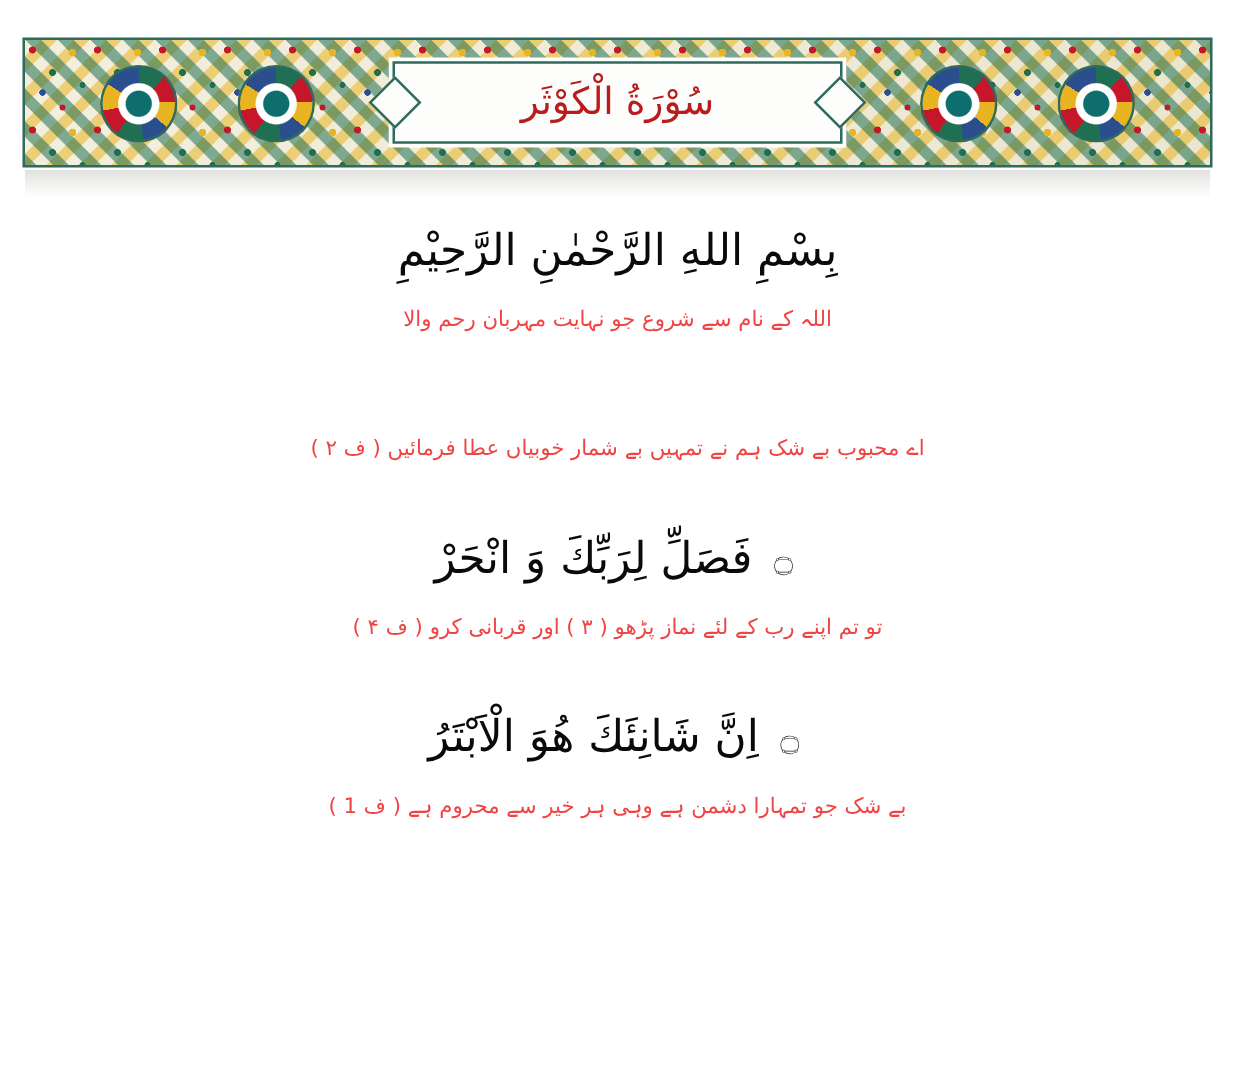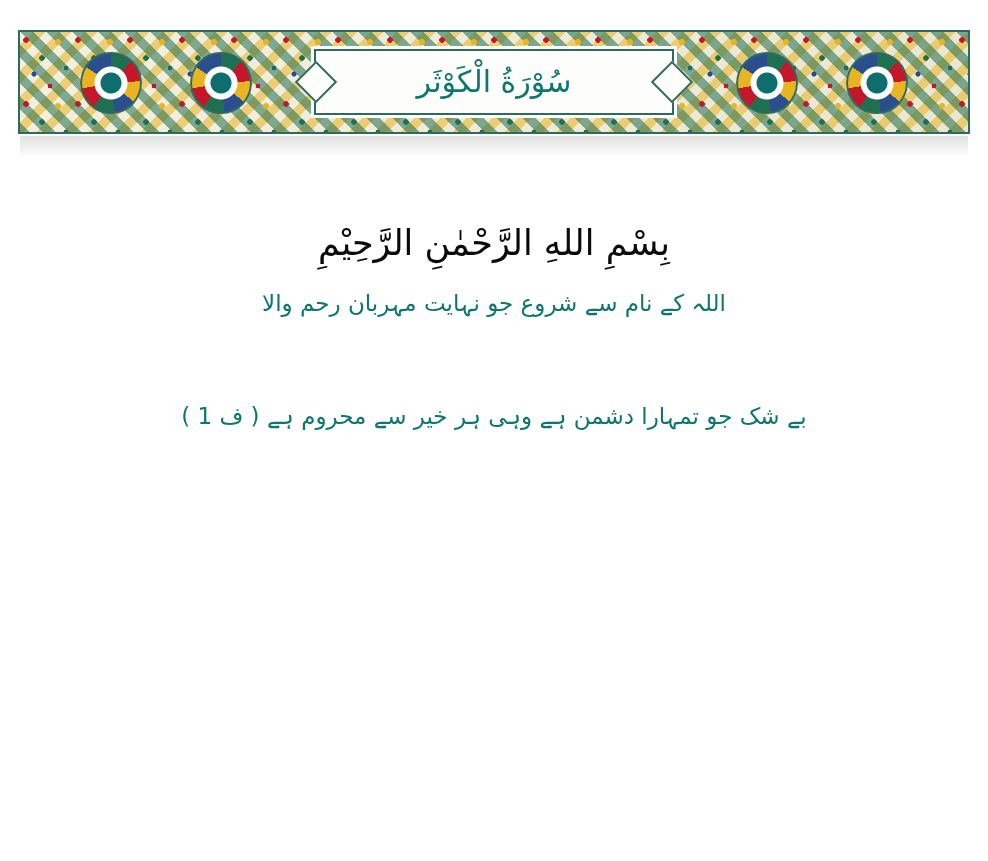--- a/index.html
+++ b/index.html
@@ -91,47 +91,47 @@
     border: 2px solid #2e6b5e;
     transform: translateY(-50%) rotate(45deg);
   }
   .cartouche::before { left: -15px; }
   .cartouche::after  { right: -15px; }
   .surah-name {
     position: relative;
     z-index: 2;
     font-family: "DejaVu Sans", "Liberation Sans", sans-serif;
     font-size: 30px;
-    color: #0f766e;
+    color: #b91c1c;
     direction: rtl;
     white-space: nowrap;
     line-height: 1;
   }
 
   
   .content {
-    margin-top: 82px;
+    margin-top: 40px;
     direction: rtl;
   }
   .block {
     text-align: center;
     margin-bottom: 46px;
   }
   .arabic {
     font-family: "DejaVu Sans", "Liberation Serif", serif;
     font-size: 35px;
     color: #0a0a0a;
     direction: rtl;
     line-height: 1.55;
     white-space: nowrap;
   }
   .urdu {
     font-family: "DejaVu Sans", "Liberation Serif", serif;
-    font-size: 23px;
-    color: #0f766e;
+    font-size: 17px;
+    color: #ef4444;
     direction: rtl;
     margin-top: 14px;
     line-height: 1.7;
     white-space: nowrap;
   }
   .ayah-sep {
     display: inline-block;
     font-size: 26px;
     color: #1a1a1a;
     vertical-align: middle;
@@ -155,20 +155,32 @@
 </div>
 
 <div class="content">
 
   <div class="block basmala-block">
     <div class="arabic">بِسْمِ اللهِ الرَّحْمٰنِ الرَّحِيْمِ</div>
     <div class="urdu">اللہ کے نام سے شروع جو نہایت مہربان رحم والا</div>
   </div>
 
   <div class="block verse-1">
+    <div class="urdu">اے محبوب بے شک ہم نے تمہیں بے شمار خوبیاں عطا فرمائیں ( ف ۲ )</div>
   </div>
 
+  <div class="block">
+    <div class="arabic">
+      <span class="ayah-sep">۝</span>
+      <span>فَصَلِّ لِرَبِّكَ وَ انْحَرْ</span>
+    </div>
+    <div class="urdu">تو تم اپنے رب کے لئے نماز پڑھو ( ۳ ) اور قربانی کرو ( ف ۴ )</div>
+  </div>
 
   <div class="block">
+    <div class="arabic">
+      <span class="ayah-sep">۝</span>
+      <span>اِنَّ شَانِئَكَ هُوَ الْاَبْتَرُ</span>
+    </div>
     <div class="urdu">بے شک جو تمہارا دشمن ہے وہی ہر خیر سے محروم ہے ( ف 1 )</div>
   </div>
 
 </div>
 
 </body></html>

